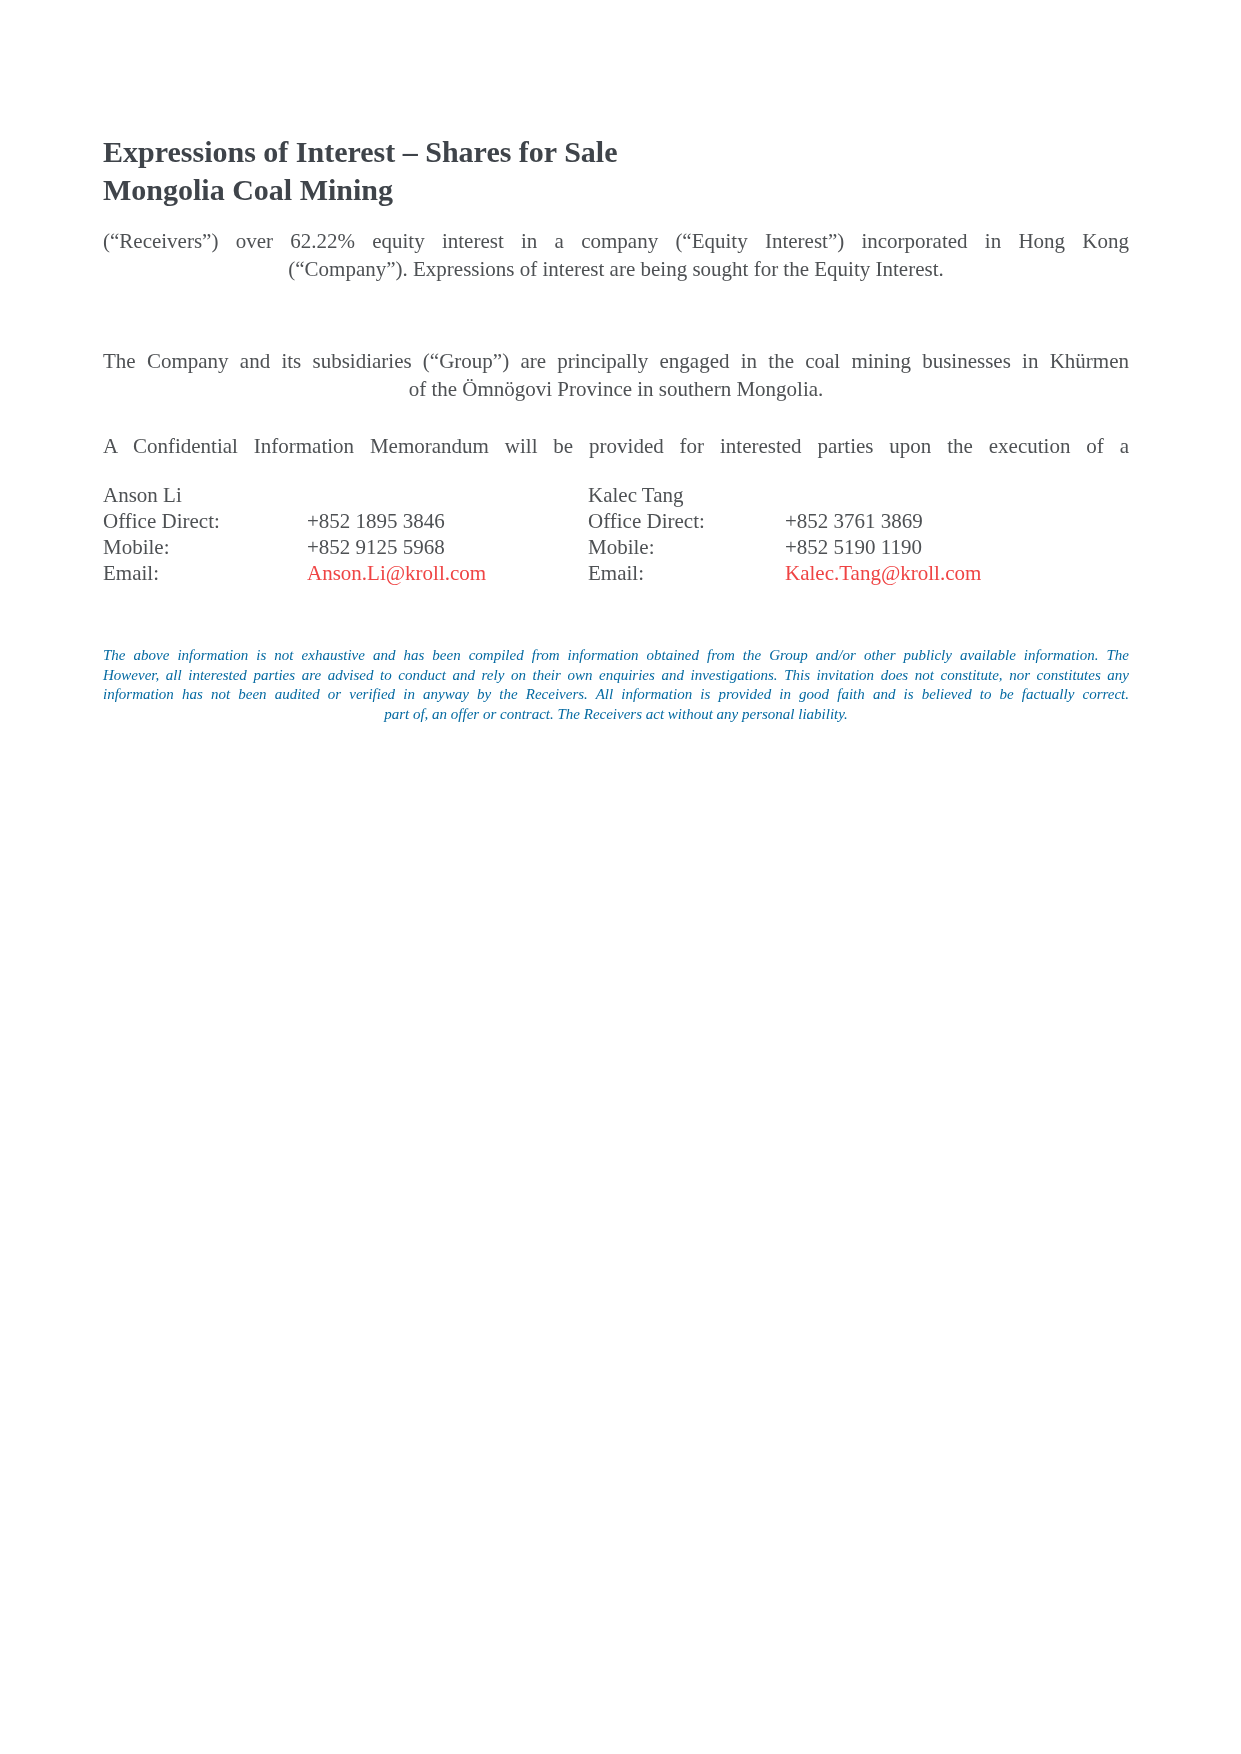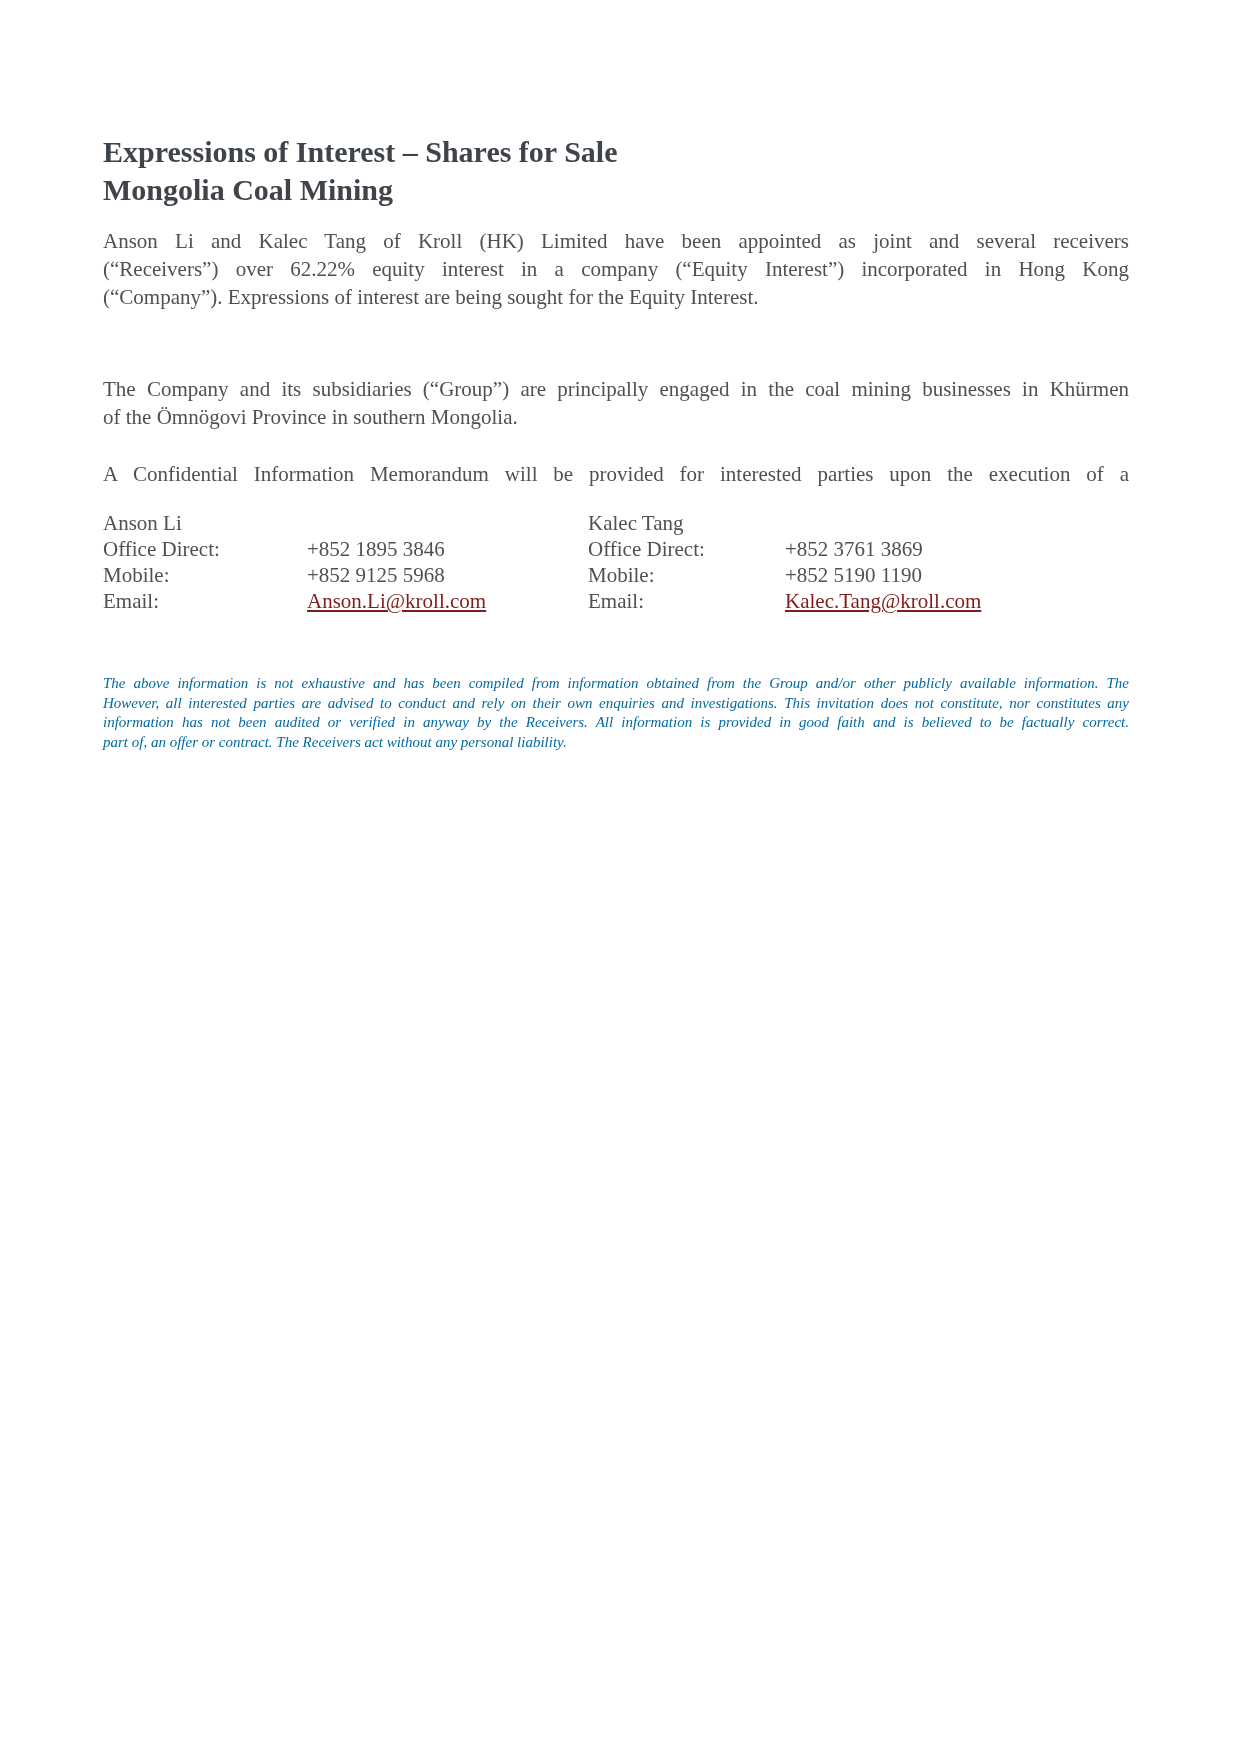--- a/index.html
+++ b/index.html
@@ -9,44 +9,43 @@
     color:#4e5154;position:relative;overflow:hidden;
   }
   .content{padding:0 112px 0 103px;}
   .title{margin:133px 0 0 0;font-size:30px;line-height:38px;font-weight:bold;color:#3f444a;}
   .tline{display:block;}
   .para{font-size:21px;line-height:28px;}
   .p1{margin-top:18px;}
   .p2{margin-top:64px;}
   .p3{margin-top:29px;}
   .jline{text-align:justify;text-align-last:justify;-moz-text-align-last:justify;}
-  .jlast{text-align:left;}
+  .jlast{text-align:center;}
   .contacts{display:flex;margin-top:22px;font-size:21px;line-height:26px;}
   .contact-left{width:485px;flex:none;}
   .contact-right{flex:1;}
   .cname{font-weight:normal;}
   .crow{display:flex;}
   .contact-left .clabel{width:204px;flex:none;}
   .contact-right .clabel{width:197px;flex:none;}
-  a.email-link{color:#7f1d1d;text-decoration:underline;cursor:pointer;}
+  a.email-link{color:#ef4444;cursor:pointer;}
   .disclaimer{margin-top:60px;font-size:15px;line-height:19.5px;font-style:italic;color:#0369a1;}
 </style>
 </head>
 <body>
 
 <div class="page">
   <div class="content">
 
     <h1 class="title">
       <span class="tline">Expressions of Interest – Shares for Sale</span>
       <span class="tline">Mongolia Coal Mining</span>
     </h1>
 
     <div class="para p1">
-      <div class="jline">Anson Li and Kalec Tang of Kroll (HK) Limited have been appointed as joint and several receivers</div>
       <div class="jline">(“Receivers”) over 62.22% equity interest in a company (“Equity Interest”) incorporated in Hong Kong</div>
       <div class="jlast">(“Company”).  Expressions of interest are being sought for the Equity Interest.</div>
     </div>
 
     <div class="para p2">
       <div class="jline">The Company and its subsidiaries (“Group”) are principally engaged in the coal mining businesses in Khürmen</div>
       <div class="jlast">of the Ömnögovi Province in southern Mongolia.</div>
     </div>
 
     <div class="para p3">

